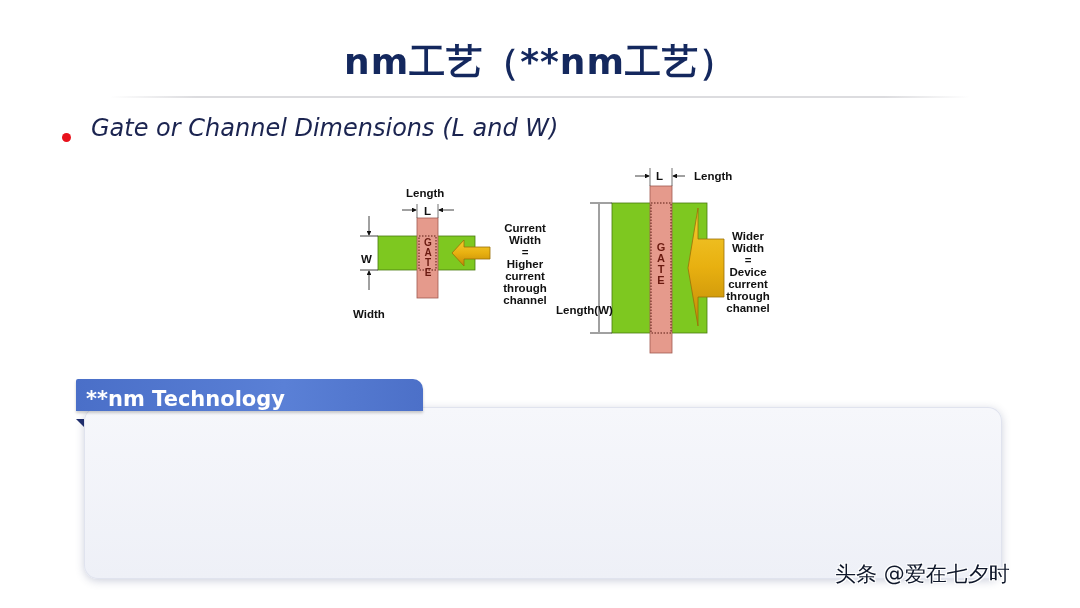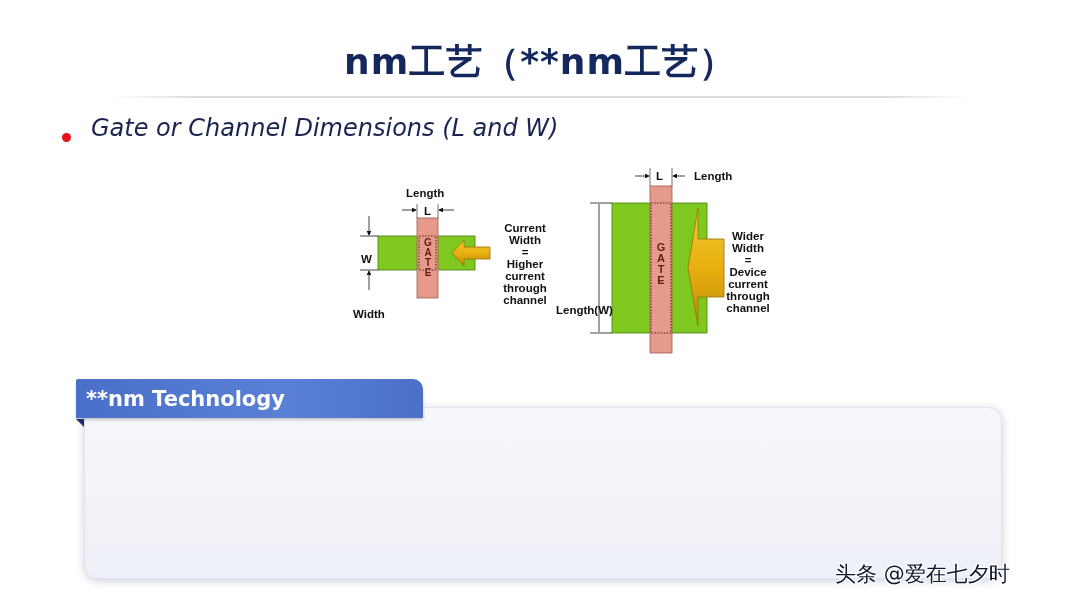--- a/index.html
+++ b/index.html
@@ -5,21 +5,21 @@
   html, body { margin:0; padding:0; }
   body { width:1080px; height:608px; background:#ffffff; position:relative; overflow:hidden; font-family:"DejaVu Sans", sans-serif; }
   .title { position:absolute; left:0; right:0; top:38px; text-align:center; font-size:36px; font-weight:bold; color:#14285e; letter-spacing:1px; }
   .title-rule { position:absolute; left:110px; width:860px; top:96px; height:2px; background:linear-gradient(90deg, rgba(220,220,224,0), #dcdcdf 10%, #dcdcdf 90%, rgba(220,220,224,0)); }
   .bullet-row { position:absolute; left:62px; top:114px; display:flex; align-items:flex-end;font-style:italic; }
   .red-dot { width:9px; height:9px; border-radius:50%; background:#e8121c; margin-right:20px; margin-top:4px; }
   .bullet-text { font-family:"DejaVu Sans", sans-serif; font-size:24px; color:#1b2450; }
   .diagram { position:absolute; left:340px; top:160px; width:460px; height:200px; }
   .dlabel { position:absolute; font-family:"Liberation Sans", sans-serif; font-weight:bold; font-size:11.5px; color:#111; line-height:12px; text-align:center; }
   .card { position:absolute; left:84px; top:407px; width:918px; height:172px; border-radius:14px; background:linear-gradient(180deg,#f6f7fb,#eef0f7); box-shadow:0 2px 8px rgba(60,70,120,0.25), inset 0 0 0 1px #e0e3ee; }
-  .card-tab { position:absolute; left:76px; top:379px; width:347px; height:39px; border-radius:2px 10px 0 0; background:linear-gradient(90deg,#4a6fc8,#5a80d6 60%,#4c70c8); color:#fff; font-weight:bold; font-size:21px; line-height:40px; padding-left:10px; box-sizing:border-box; box-shadow:0 2px 3px rgba(0,0,0,0.2); }
+  .card-tab { position:absolute; left:76px; top:379px; width:347px; height:32px; border-radius:2px 10px 0 0; background:linear-gradient(90deg,#4a6fc8,#5a80d6 60%,#4c70c8); color:#fff; font-weight:bold; font-size:21px; line-height:40px; padding-left:10px; box-sizing:border-box; box-shadow:0 2px 3px rgba(0,0,0,0.2); }
   .card-tab-fold { position:absolute; left:76px; top:419px; width:0; height:0; border-top:8px solid #1e2d6b; border-left:8px solid transparent; }
   .items { position:absolute; left:110px; top:428px; width:880px; }
   .item { display:flex; align-items:flex-start; margin-bottom:3px; }
   .sq { width:10px; height:10px; border:2px solid #222; margin-top:10px; margin-right:18px; flex:none; box-sizing:content-box; }
   .item-text { font-size:18.5px; color:#222; line-height:36px; }
   .watermark { position:absolute; left:835px; top:560px; font-size:21px; color:#0f172a; text-shadow:1px 1px 0 #fff, -1px -1px 0 #fff, 1px -1px 0 #fff, -1px 1px 0 #fff; }
 </style>
 </head>
 <body>
 

